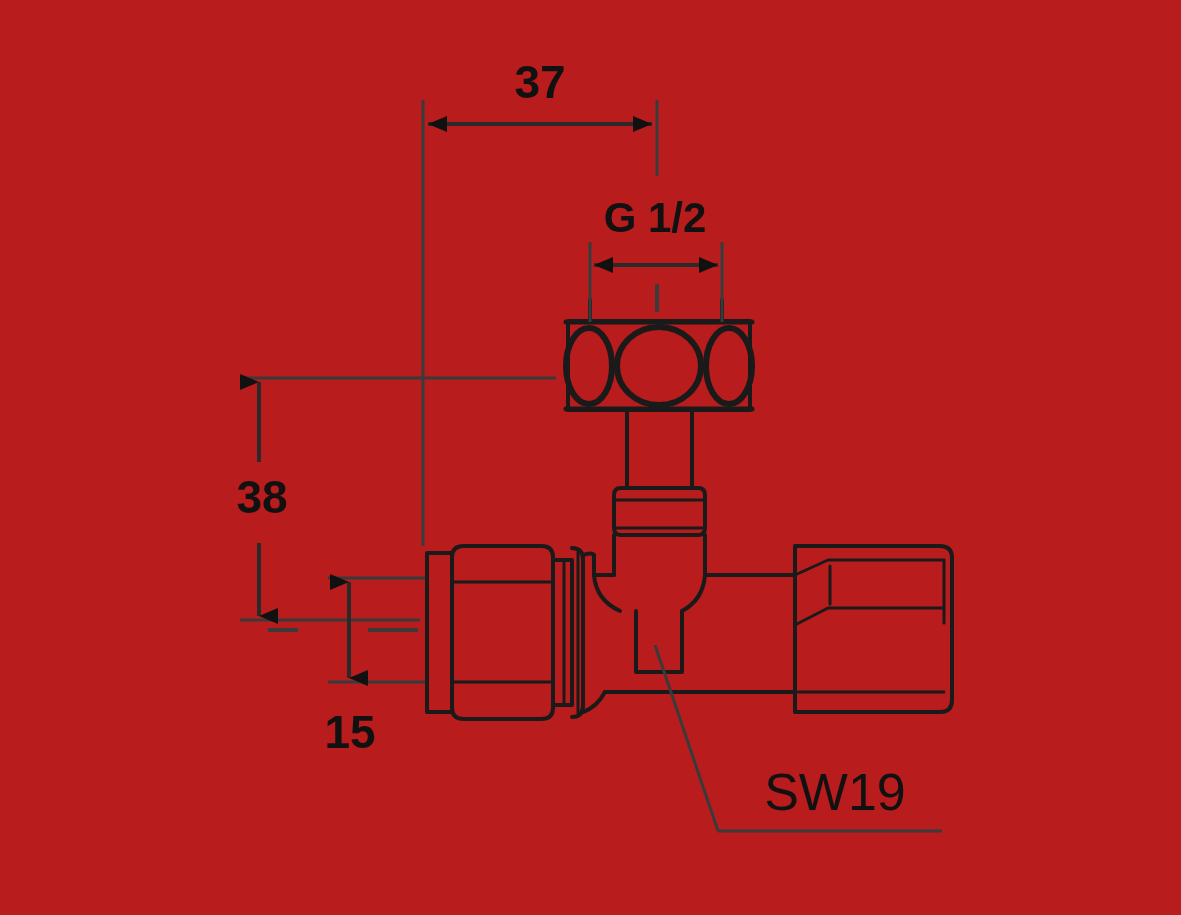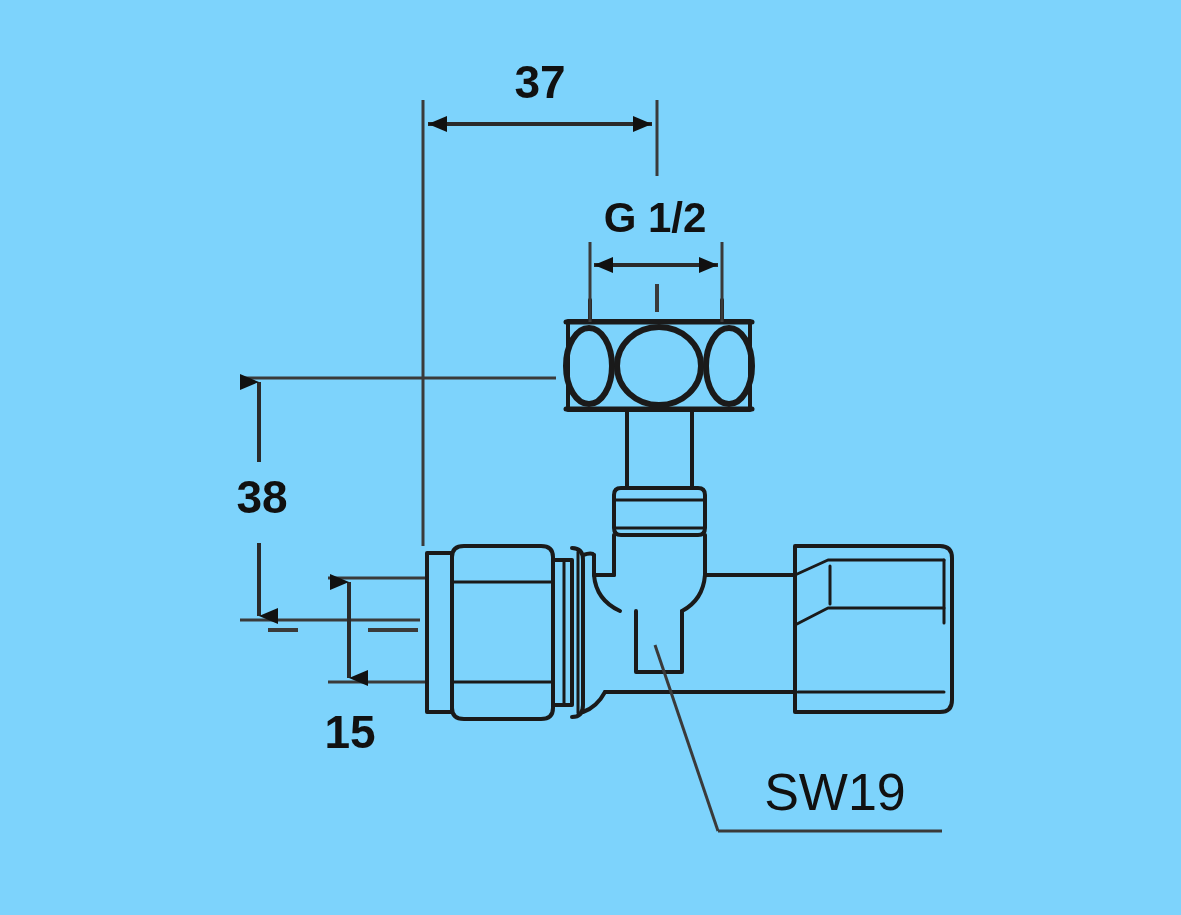--- a/index.html
+++ b/index.html
@@ -8,21 +8,21 @@
     padding: 0;
     background: #ffffff;
   }
   body {
     font-family: "Liberation Sans", sans-serif;
   }
   #drawing-root {
     position: relative;
     width: 1181px;
     height: 915px;
-    background: #7dd3fc;
+    background: #b91c1c;
     overflow: hidden;
   }
   svg.drawing-canvas {
     display: block;
     width: 1181px;
     height: 915px;
   }
   .dim-text {
     font-family: "Liberation Sans", sans-serif;
     font-weight: 700;

